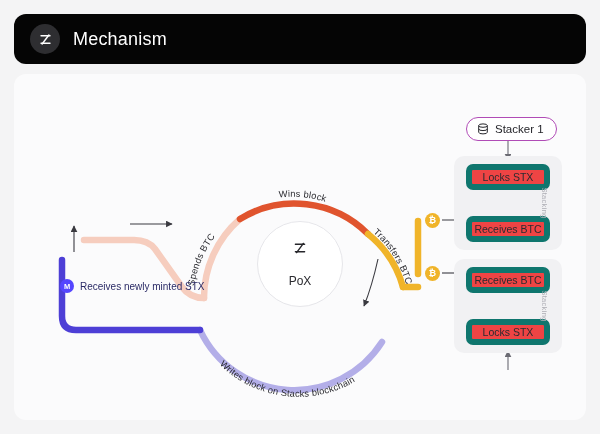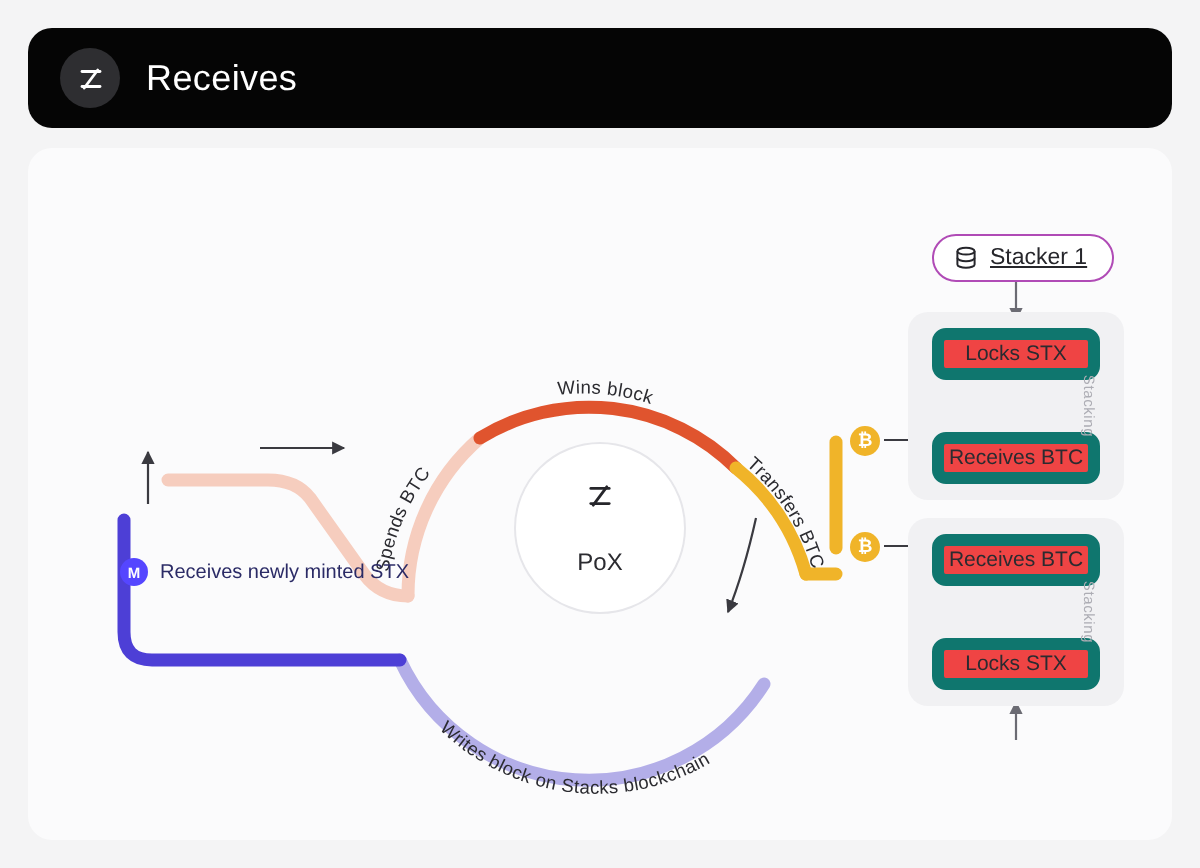--- a/index.html
+++ b/index.html
@@ -52,21 +52,21 @@
     display: flex; align-items: center; gap: 6px;
     background: #ffffff;
     border-radius: 999px;
     padding: 5px 12px 5px 10px;
     font-size: 11.5px;
     color: #26262b;
     white-space: nowrap;
   }
   .node.miner { border: 1.3px solid #e0a579; left: 30px; top: 140px; }
   .node.stacker { border: 1.3px solid #b04bb6; }
-  .node.s1 { left: 452px; top: 43px; text-decoration: underline; }
+  .node.s1 { left: 452px; top: 43px; }
   .node.s2 { left: 452px; top: 283px; }
 
   
   .group {
     position: absolute;
     width: 108px; height: 94px;
     background: #f1f1f3;
     border-radius: 10px;
   }
   .group.g1 { left: 440px; top: 82px; }
@@ -150,21 +150,21 @@
 <div id="root">
 
   <div class="header">
     <div class="logo-circle">
       <svg width="15" height="15" viewBox="0 0 16 16">
         <path d="M3.2 4.0 L12.8 4.0" stroke="#ffffff" stroke-width="1.5" stroke-linecap="round"></path>
         <path d="M3.2 12.0 L12.8 12.0" stroke="#ffffff" stroke-width="1.5" stroke-linecap="round"></path>
         <path d="M11.6 3.2 L4.4 12.8" stroke="#ffffff" stroke-width="1.5" stroke-linecap="round"></path>
       </svg>
     </div>
-    <div class="header-title">Receives</div>
+    <div class="header-title">Mechanism</div>
   </div>
 
   <div class="canvas">
     <div class="stage">
 
       <svg class="layer" viewBox="0 0 572 346">
         <defs>
           <marker id="ah" markerWidth="7" markerHeight="7" refX="5.4" refY="3" orient="auto">
             <path d="M0,0 L6,3 L0,6 z" fill="#3a3a40"></path>
           </marker>

